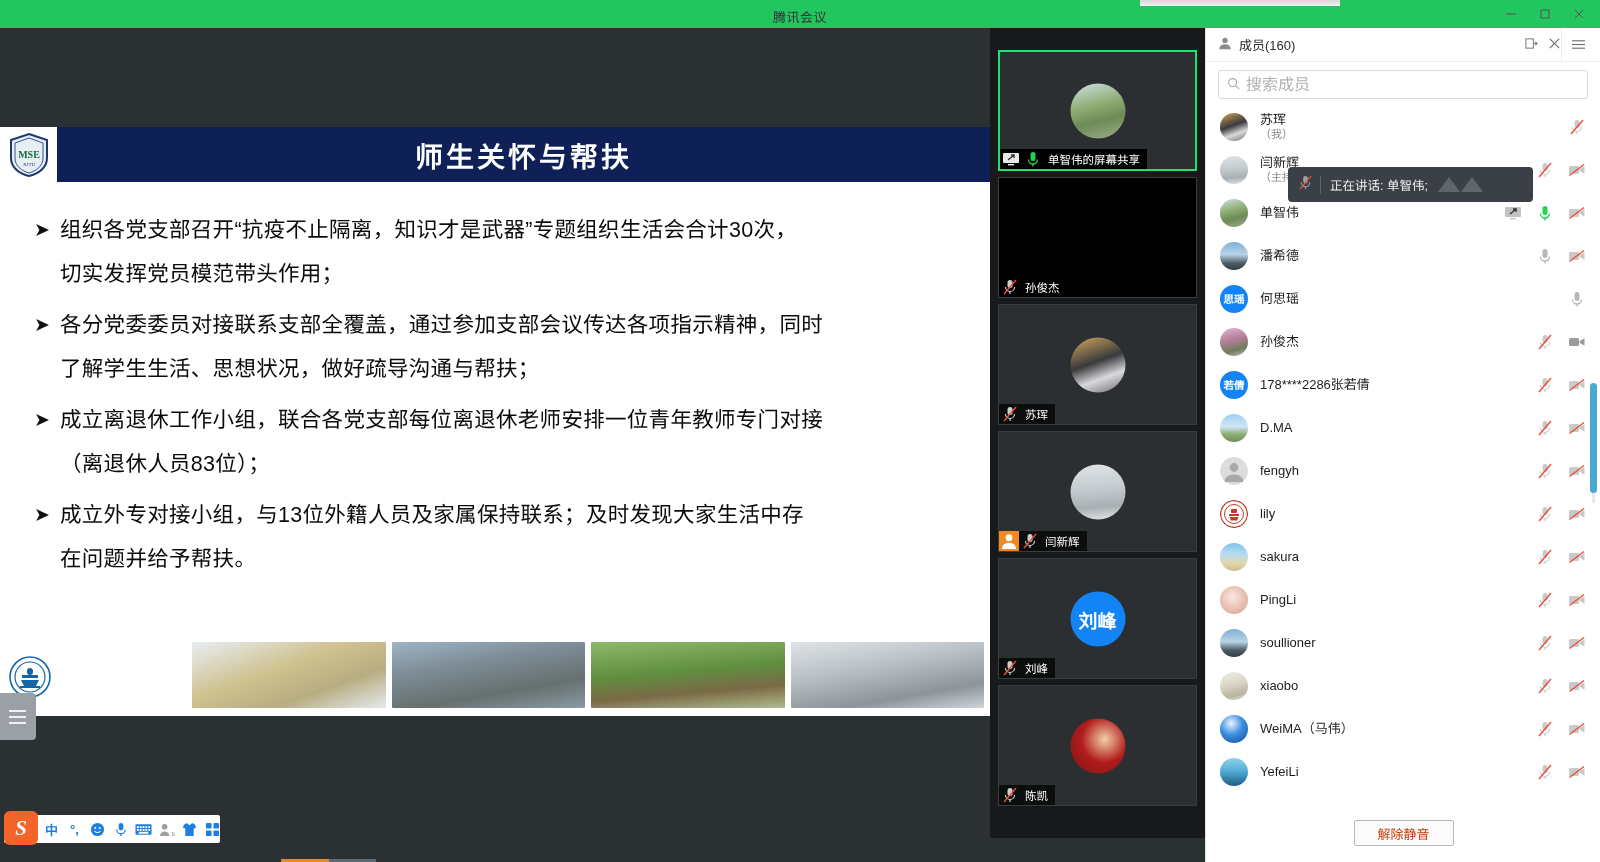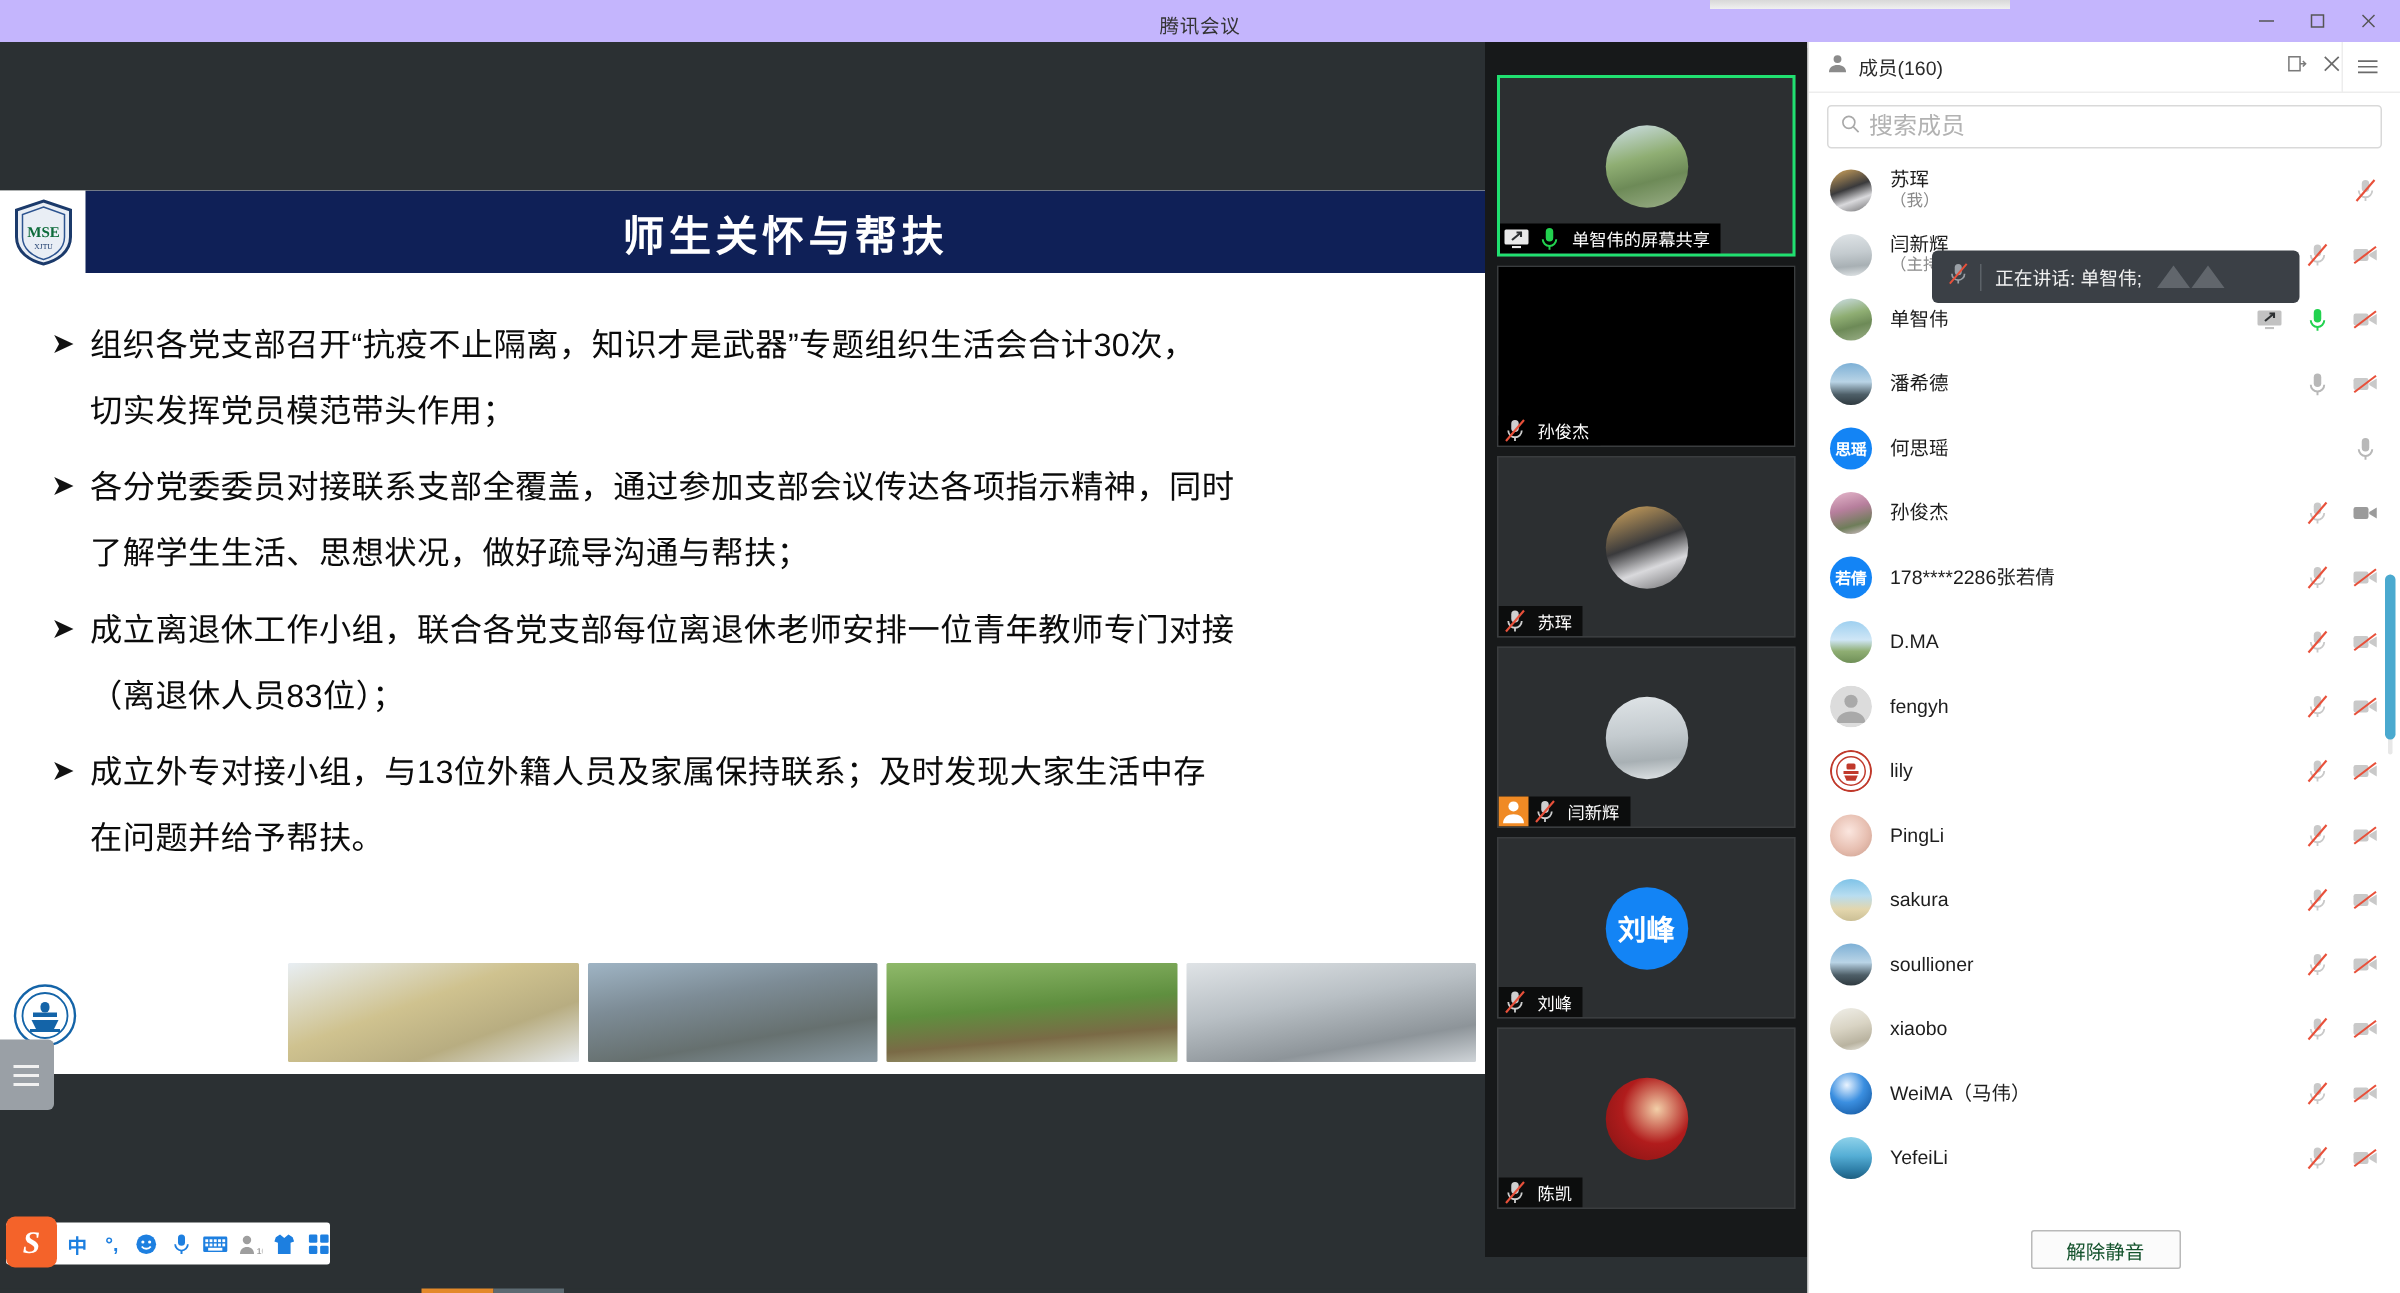--- a/index.html
+++ b/index.html
@@ -6,21 +6,21 @@
   html, body {
     width: 1600px; height: 862px; overflow: hidden;
     background: #2b3033;
     font-family: "Liberation Sans", "DejaVu Sans", sans-serif;
   }
   #app { position: relative; width: 1600px; height: 862px; }
 
   
   .titlebar {
     position: absolute; left: 0; top: 0; width: 1600px; height: 32px;
-    background: #c4b5fd; display: flex; align-items: center; justify-content: center;
+    background: #22c55e; display: flex; align-items: center; justify-content: center;
   }
   .titlebar .tb-title { font-size: 13px; color: #333; letter-spacing: .5px; }
   .tb-highlight {
     position: absolute; left: 1140px; top: 0; width: 200px; height: 6px;
     background: linear-gradient(180deg,#d8d8d8,#f0f0f0);
   }
   .winbtns { position: absolute; right: 4px; top: 0; height: 28px; display: flex; align-items: center; }
   .winbtn { width: 34px; height: 28px; display: flex; align-items: center; justify-content: center;
             font-size: 14px; color: #555; }
 
@@ -175,21 +175,21 @@
   .sb-thumb {
     position: absolute; left: 0; top: 0; width: 7px; height: 110px;
     background: #4aa9cf; border-radius: 4px;
   }
   .panel-foot {
     position: absolute; left: 0; bottom: 0; width: 395px; height: 58px;
     display: flex; align-items: center; justify-content: center;
   }
   .btn-unmute {
     min-width: 100px; height: 26px; border: 1px solid #b9b9b9; background: #fbfbfb;
-    border-radius: 2px; font-size: 13px; color: #14532d; display: flex; align-items: center;
+    border-radius: 2px; font-size: 13px; color: #c2410c; display: flex; align-items: center;
     justify-content: center; padding: 0 14px;
   }
 
   
   .speaking-tip {
     position: absolute; left: 1288px; top: 167px; width: 245px; height: 35px;
     background: #3b4046; border-radius: 4px; display: flex; align-items: center;
     padding: 0 10px; z-index: 40;
   }
   .speaking-tip .divider { width: 1px; height: 18px; background: #5c6268; margin: 0 9px 0 7px; }
@@ -707,46 +707,46 @@
             <span>
               <svg class="ico" viewBox="0 0 18 14">
                 <rect x="1" y="3" width="10" height="8" rx="1.5" fill="#c9c9c9"></rect>
                 <path d="M11.5 6.3 L16.5 3.3 V10.7 L11.5 7.7 Z" fill="#c9c9c9"></path>
                 <line x1="1.5" y1="12.5" x2="16" y2="1.5" stroke="#e8503a" stroke-width="1.4"></line>
               </svg>
             </span>
           </div>
         </div>
         <div class="prow">
+          <div class="pav ph-sea"></div>
+          <div class="pname">
+            <div class="pn1">sakura</div>
+          </div>
+          <div class="pctl">
+            <span>
+              <svg class="ico" viewBox="0 0 16 18">
+                <rect x="5.5" y="2" width="5" height="8" rx="2.5" fill="#c9c9c9"></rect>
+                <path d="M3.5 9a4.5 4.5 0 0 0 9 0" fill="none" stroke="#c9c9c9" stroke-width="1.2"></path>
+                <line x1="8" y1="13.5" x2="8" y2="16" stroke="#c9c9c9" stroke-width="1.2"></line>
+                <line x1="2" y1="16" x2="14" y2="2" stroke="#e8503a" stroke-width="1.4"></line>
+              </svg>
+            </span>
+            <span>
+              <svg class="ico" viewBox="0 0 18 14">
+                <rect x="1" y="3" width="10" height="8" rx="1.5" fill="#c9c9c9"></rect>
+                <path d="M11.5 6.3 L16.5 3.3 V10.7 L11.5 7.7 Z" fill="#c9c9c9"></path>
+                <line x1="1.5" y1="12.5" x2="16" y2="1.5" stroke="#e8503a" stroke-width="1.4"></line>
+              </svg>
+            </span>
+          </div>
+        </div>
+        <div class="prow">
           <div class="pav ph-pink"></div>
           <div class="pname">
             <div class="pn1">PingLi</div>
-          </div>
-          <div class="pctl">
-            <span>
-              <svg class="ico" viewBox="0 0 16 18">
-                <rect x="5.5" y="2" width="5" height="8" rx="2.5" fill="#c9c9c9"></rect>
-                <path d="M3.5 9a4.5 4.5 0 0 0 9 0" fill="none" stroke="#c9c9c9" stroke-width="1.2"></path>
-                <line x1="8" y1="13.5" x2="8" y2="16" stroke="#c9c9c9" stroke-width="1.2"></line>
-                <line x1="2" y1="16" x2="14" y2="2" stroke="#e8503a" stroke-width="1.4"></line>
-              </svg>
-            </span>
-            <span>
-              <svg class="ico" viewBox="0 0 18 14">
-                <rect x="1" y="3" width="10" height="8" rx="1.5" fill="#c9c9c9"></rect>
-                <path d="M11.5 6.3 L16.5 3.3 V10.7 L11.5 7.7 Z" fill="#c9c9c9"></path>
-                <line x1="1.5" y1="12.5" x2="16" y2="1.5" stroke="#e8503a" stroke-width="1.4"></line>
-              </svg>
-            </span>
-          </div>
-        </div>
-        <div class="prow">
-          <div class="pav ph-sea"></div>
-          <div class="pname">
-            <div class="pn1">sakura</div>
           </div>
           <div class="pctl">
             <span>
               <svg class="ico" viewBox="0 0 16 18">
                 <rect x="5.5" y="2" width="5" height="8" rx="2.5" fill="#c9c9c9"></rect>
                 <path d="M3.5 9a4.5 4.5 0 0 0 9 0" fill="none" stroke="#c9c9c9" stroke-width="1.2"></path>
                 <line x1="8" y1="13.5" x2="8" y2="16" stroke="#c9c9c9" stroke-width="1.2"></line>
                 <line x1="2" y1="16" x2="14" y2="2" stroke="#e8503a" stroke-width="1.4"></line>
               </svg>
             </span>

